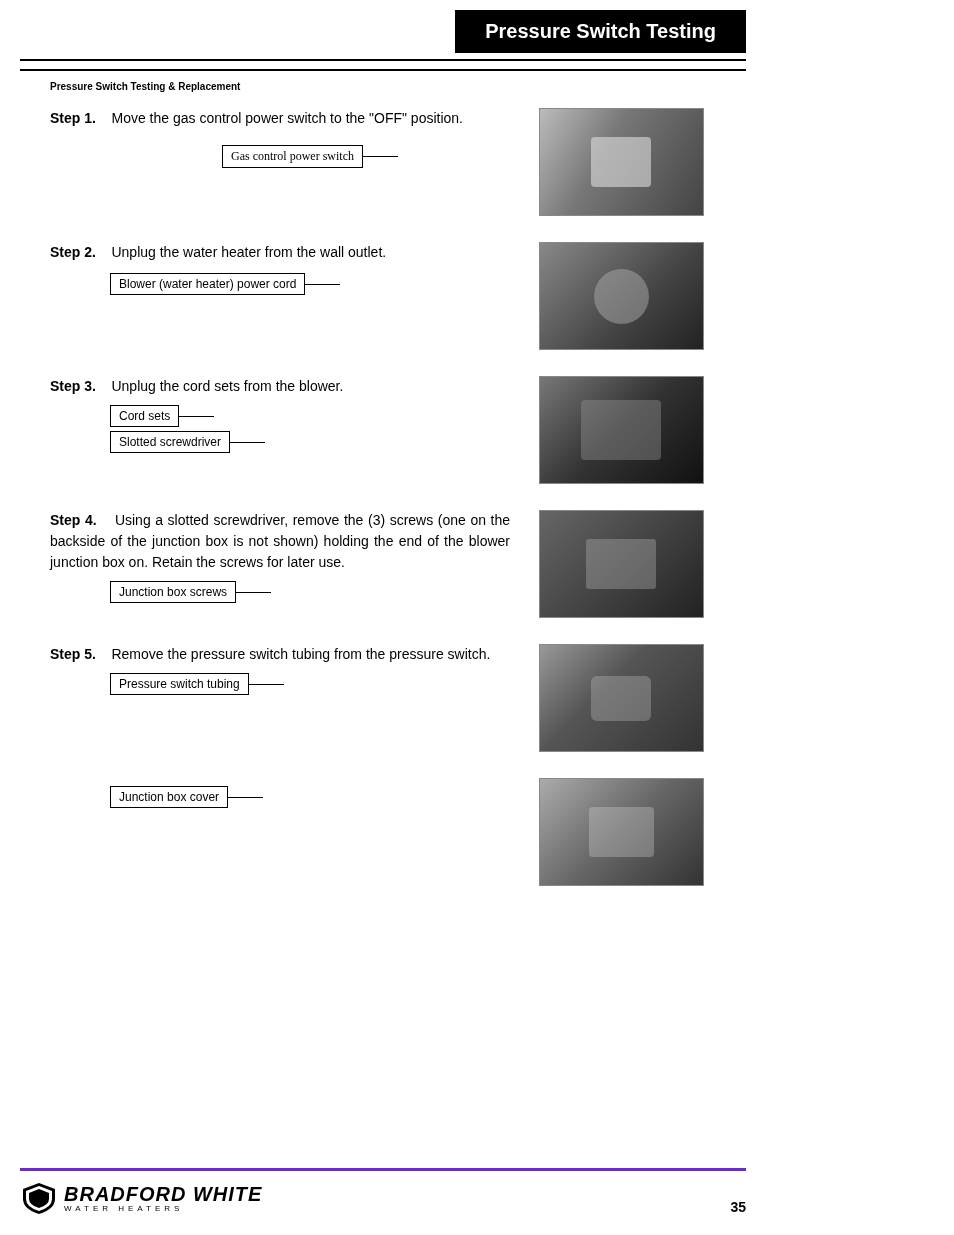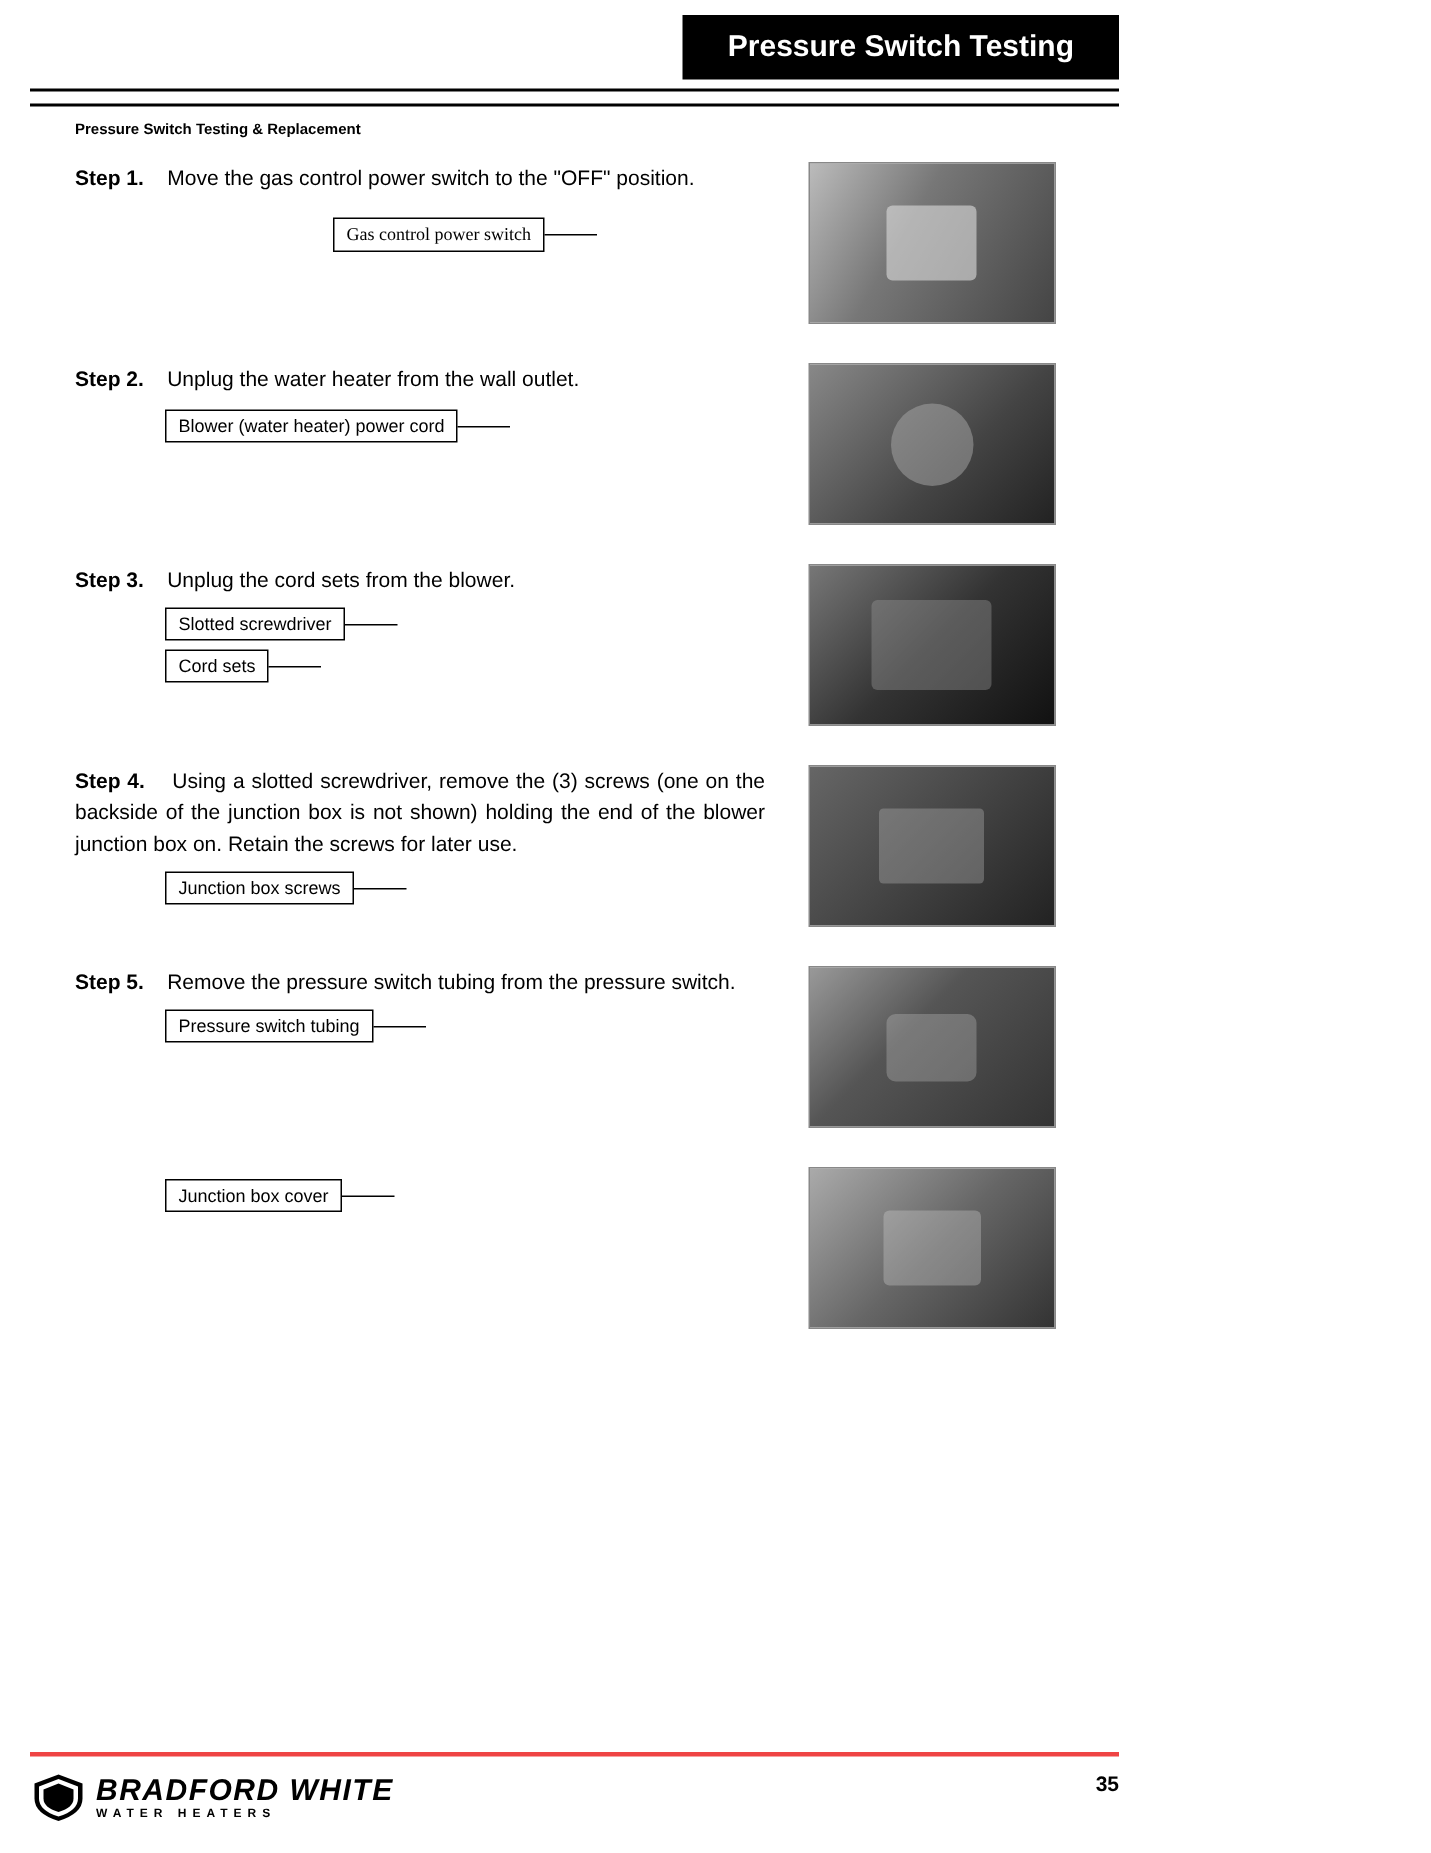--- a/index.html
+++ b/index.html
@@ -200,26 +200,26 @@
         </div>
       </div>
     </div>
 
     <div class="step-row">
       <div class="step-left">
         <p class="step-para">
           <span class="bold">Step 3.</span>&nbsp;&nbsp;&nbsp;&nbsp;<span>Unplug the cord sets from the blower.</span>
         </p>
         <div style="margin-left:60px; margin-top:8px;">
+          <div class="callout-connector">
+            <div class="conn-box">Cord sets</div>
+            <div class="conn-line"></div>
+          </div>
           <div class="callout-connector" style="margin-top:4px;">
             <div class="conn-box">Slotted screwdriver</div>
-            <div class="conn-line"></div>
-          </div>
-          <div class="callout-connector">
-            <div class="conn-box">Cord sets</div>
             <div class="conn-line"></div>
           </div>
         </div>
       </div>
       <div class="step-right">
         <div class="photo-sim3" style="display:flex; align-items:center; justify-content:center;">
           <div style="width:80px;height:60px;background:#999;border-radius:4px;opacity:0.4;"></div>
         </div>
       </div>
     </div>
@@ -274,32 +274,32 @@
       <div class="step-right">
         <div class="photo-sim6" style="display:flex; align-items:center; justify-content:center;">
           <div style="width:65px;height:50px;background:#ddd;border-radius:4px;opacity:0.3;"></div>
         </div>
       </div>
     </div>
 
   </div>
 
   <div style="position:absolute; bottom:20px; left:0; right:0; padding:0 20px;">
-    <div style="border-top:3px solid #ef4444; padding-top:10px; display:flex; align-items:flex-start;">
+    <div style="border-top:3px solid #6d28d9; padding-top:10px; display:flex; align-items:flex-end;">
 
       <div class="logo-wrap">
 
         <svg width="38" height="34" viewBox="0 0 38 34" style="margin-right:6px;">
           <path d="M19 2 L35 8 L35 18 Q35 28 19 33 Q3 28 3 18 L3 8 Z" fill="#000"></path>
           <path d="M19 5 L32 10 L32 18 Q32 26 19 30 Q6 26 6 18 L6 10 Z" fill="#fff"></path>
           <path d="M19 8 L29 12 L29 18 Q29 24 19 27 Q9 24 9 18 L9 12 Z" fill="#000"></path>
         </svg>
         <div>
           <div style="font-size:20px; font-weight:900; font-style:italic; letter-spacing:1px;">BRADFORD WHITE</div>
-          <div style="font-size:8px; letter-spacing:4px; font-weight:bold; margin-top:-2px;">WATER HEATERS</div>
+          <div style="font-size:8px; letter-spacing:4px; font-weight:normal; margin-top:-2px;">WATER HEATERS</div>
         </div>
       </div>
 
       <div style="margin-left:auto; font-size:14px; font-weight:bold;">35</div>
     </div>
   </div>
 
 </div>
 
 </body></html>

